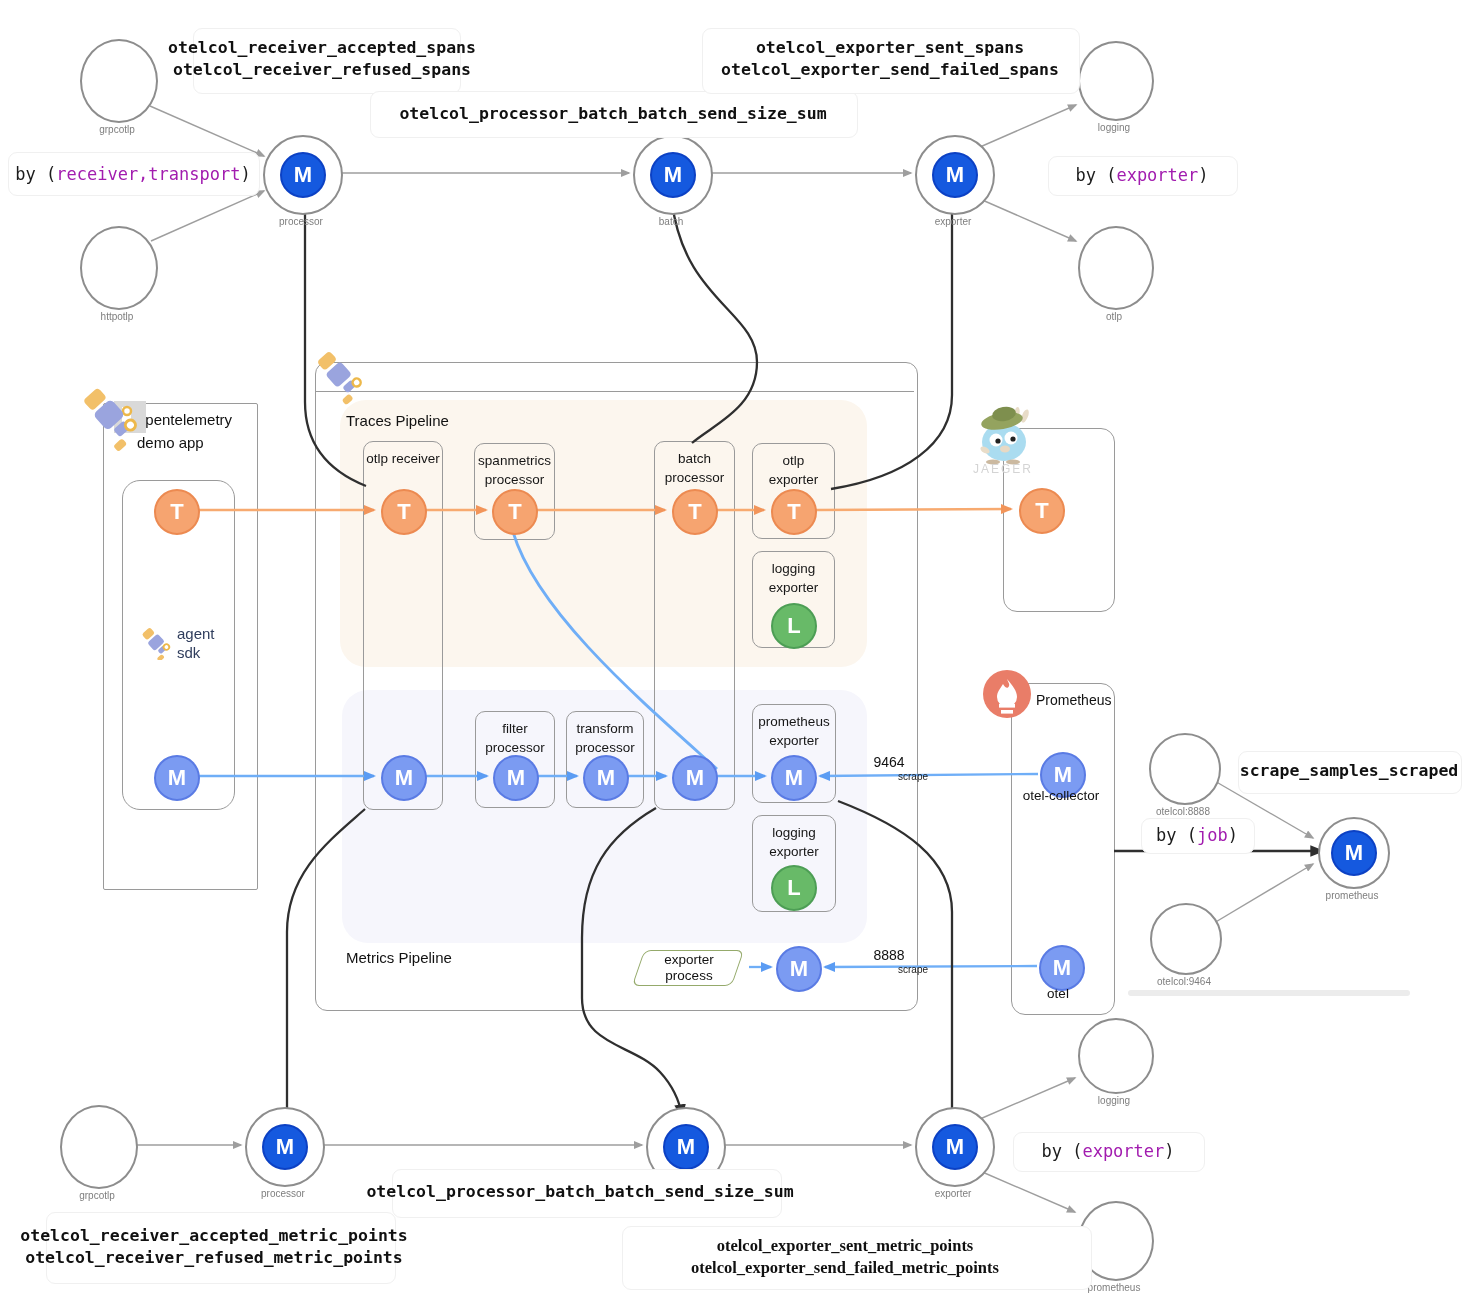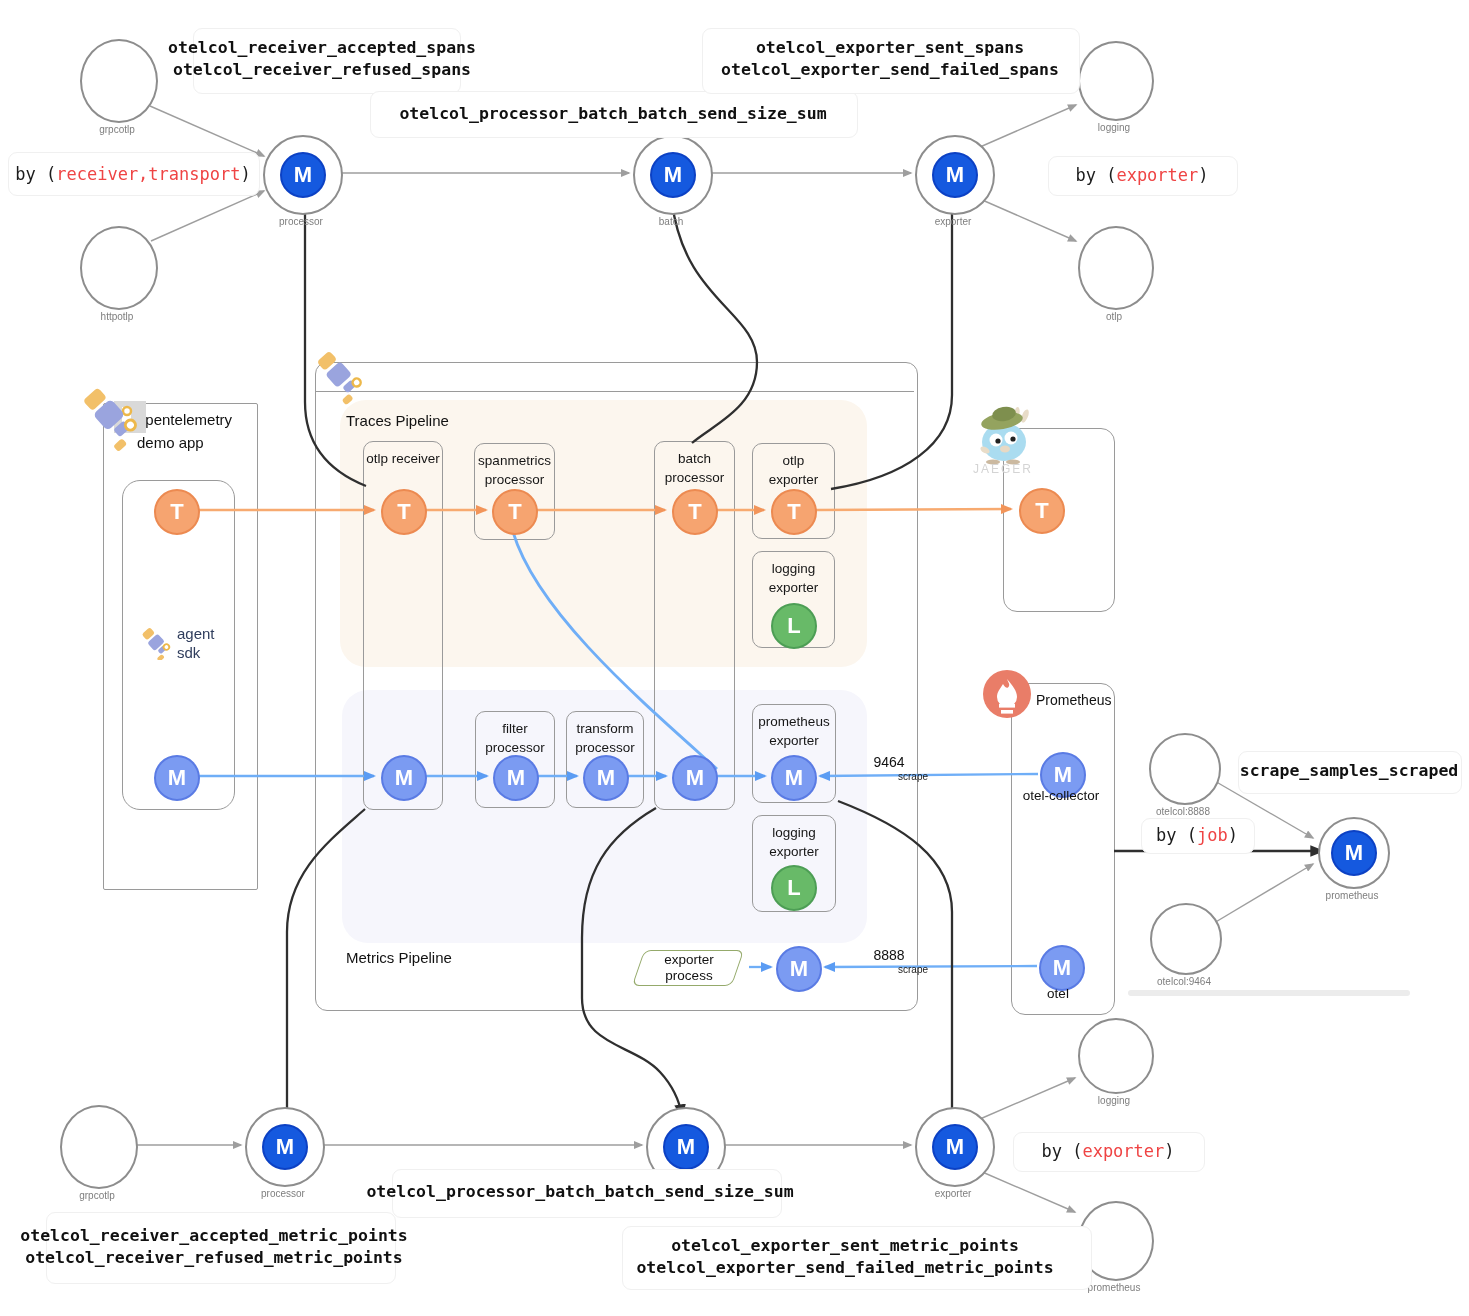--- a/index.html
+++ b/index.html
@@ -17,21 +17,21 @@
   .v-dark{background:#1559df;border:2px solid #0c41c4;}
   .v-light{background:#7b9bf2;border:2px solid #5a7be4;}
   .v-trace{background:#f6a470;border:2px solid #ec8a51;}
   .v-log{background:#68ba68;border:2px solid #4d9e55;}
   .sublabel{font-size:10px;color:#7e7e7e;text-align:center;white-space:nowrap;transform:translateX(-50%);}
   .mono{font-family:"DejaVu Sans Mono",monospace;}
   .metric-label{font-weight:bold;font-size:16.5px;color:#101010;line-height:22px;text-align:center;
                 white-space:nowrap;transform:translateX(-50%);}
   .white-box{background:#fff;border:1px solid #f0f0f0;border-radius:9px;}
   .by-label{font-size:17px;color:#1c1c1c;white-space:nowrap;transform:translate(-50%,-50%);}
-  .green{color:#ef4444;}
+  .green{color:#a21caf;}
   .port-num{font-size:14px;color:#111;transform:translate(-50%,-50%);white-space:nowrap;}
   .port-word{font-size:10px;color:#222;transform:translate(-50%,-50%);white-space:nowrap;}
   .pipeline-label{font-size:15px;color:#111;}
   .inst-label{font-size:13.5px;color:#111;transform:translateX(-50%);white-space:nowrap;}
   .bg-traces{background:#fcf6ee;border-radius:26px;}
   .bg-metrics{background:#f6f6fc;border-radius:26px;}
   .demo-title{font-size:15px;line-height:23px;color:#111;}
   .agent-label{font-size:15px;line-height:19px;color:#2f3d5c;}
   .collector-title{font-weight:bold;font-size:14px;color:#161616;text-align:center;}
   .jaeger-brand{font-size:12px;letter-spacing:2px;color:#d4d4d4;transform:translateX(-50%);}
@@ -331,21 +331,21 @@
       <div class="abs white-box" style="left: 392px; top: 1169px; width: 388px; height: 47px;"></div>
       <div class="abs mono metric-label" style="left: 580px; top: 1181px;">
         <div>otelcol_processor_batch_batch_send_size_sum</div>
       </div>
       <div class="abs white-box" style="left: 46px; top: 1212px; width: 348px; height: 70px;"></div>
       <div class="abs mono metric-label" style="left: 214px; top: 1225px;">
         <div>otelcol_receiver_accepted_metric_points</div>
         <div>otelcol_receiver_refused_metric_points</div>
       </div>
       <div class="abs white-box" style="left: 622px; top: 1226px; width: 468px; height: 62px;"></div>
-      <div class="abs mono metric-label" style="left: 845px; top: 1235px;">
+      <div class="abs mono metric-label" style="left: 845px; top: 1235px; font-family: Liberation Serif, serif;">
         <div>otelcol_exporter_sent_metric_points</div>
         <div>otelcol_exporter_send_failed_metric_points</div>
       </div>
       <div class="abs white-box" style="left: 8px; top: 152px; width: 250px; height: 42px;"></div>
       <div class="abs mono by-label" style="left: 133px; top: 174px;"><span>by (</span><span class="green">receiver,transport</span><span>)</span></div>
       <div class="abs white-box" style="left: 1048px; top: 156px; width: 188px; height: 38px;"></div>
       <div class="abs mono by-label" style="left: 1142px; top: 175px;"><span>by (</span><span class="green">exporter</span><span>)</span></div>
       <div class="abs white-box" style="left: 1141px; top: 818px; width: 112px; height: 34px;"></div>
       <div class="abs mono by-label" style="left: 1197px; top: 835px;"><span>by (</span><span class="green">job</span><span>)</span></div>
       <div class="abs white-box" style="left: 1013px; top: 1132px; width: 190px; height: 38px;"></div>

